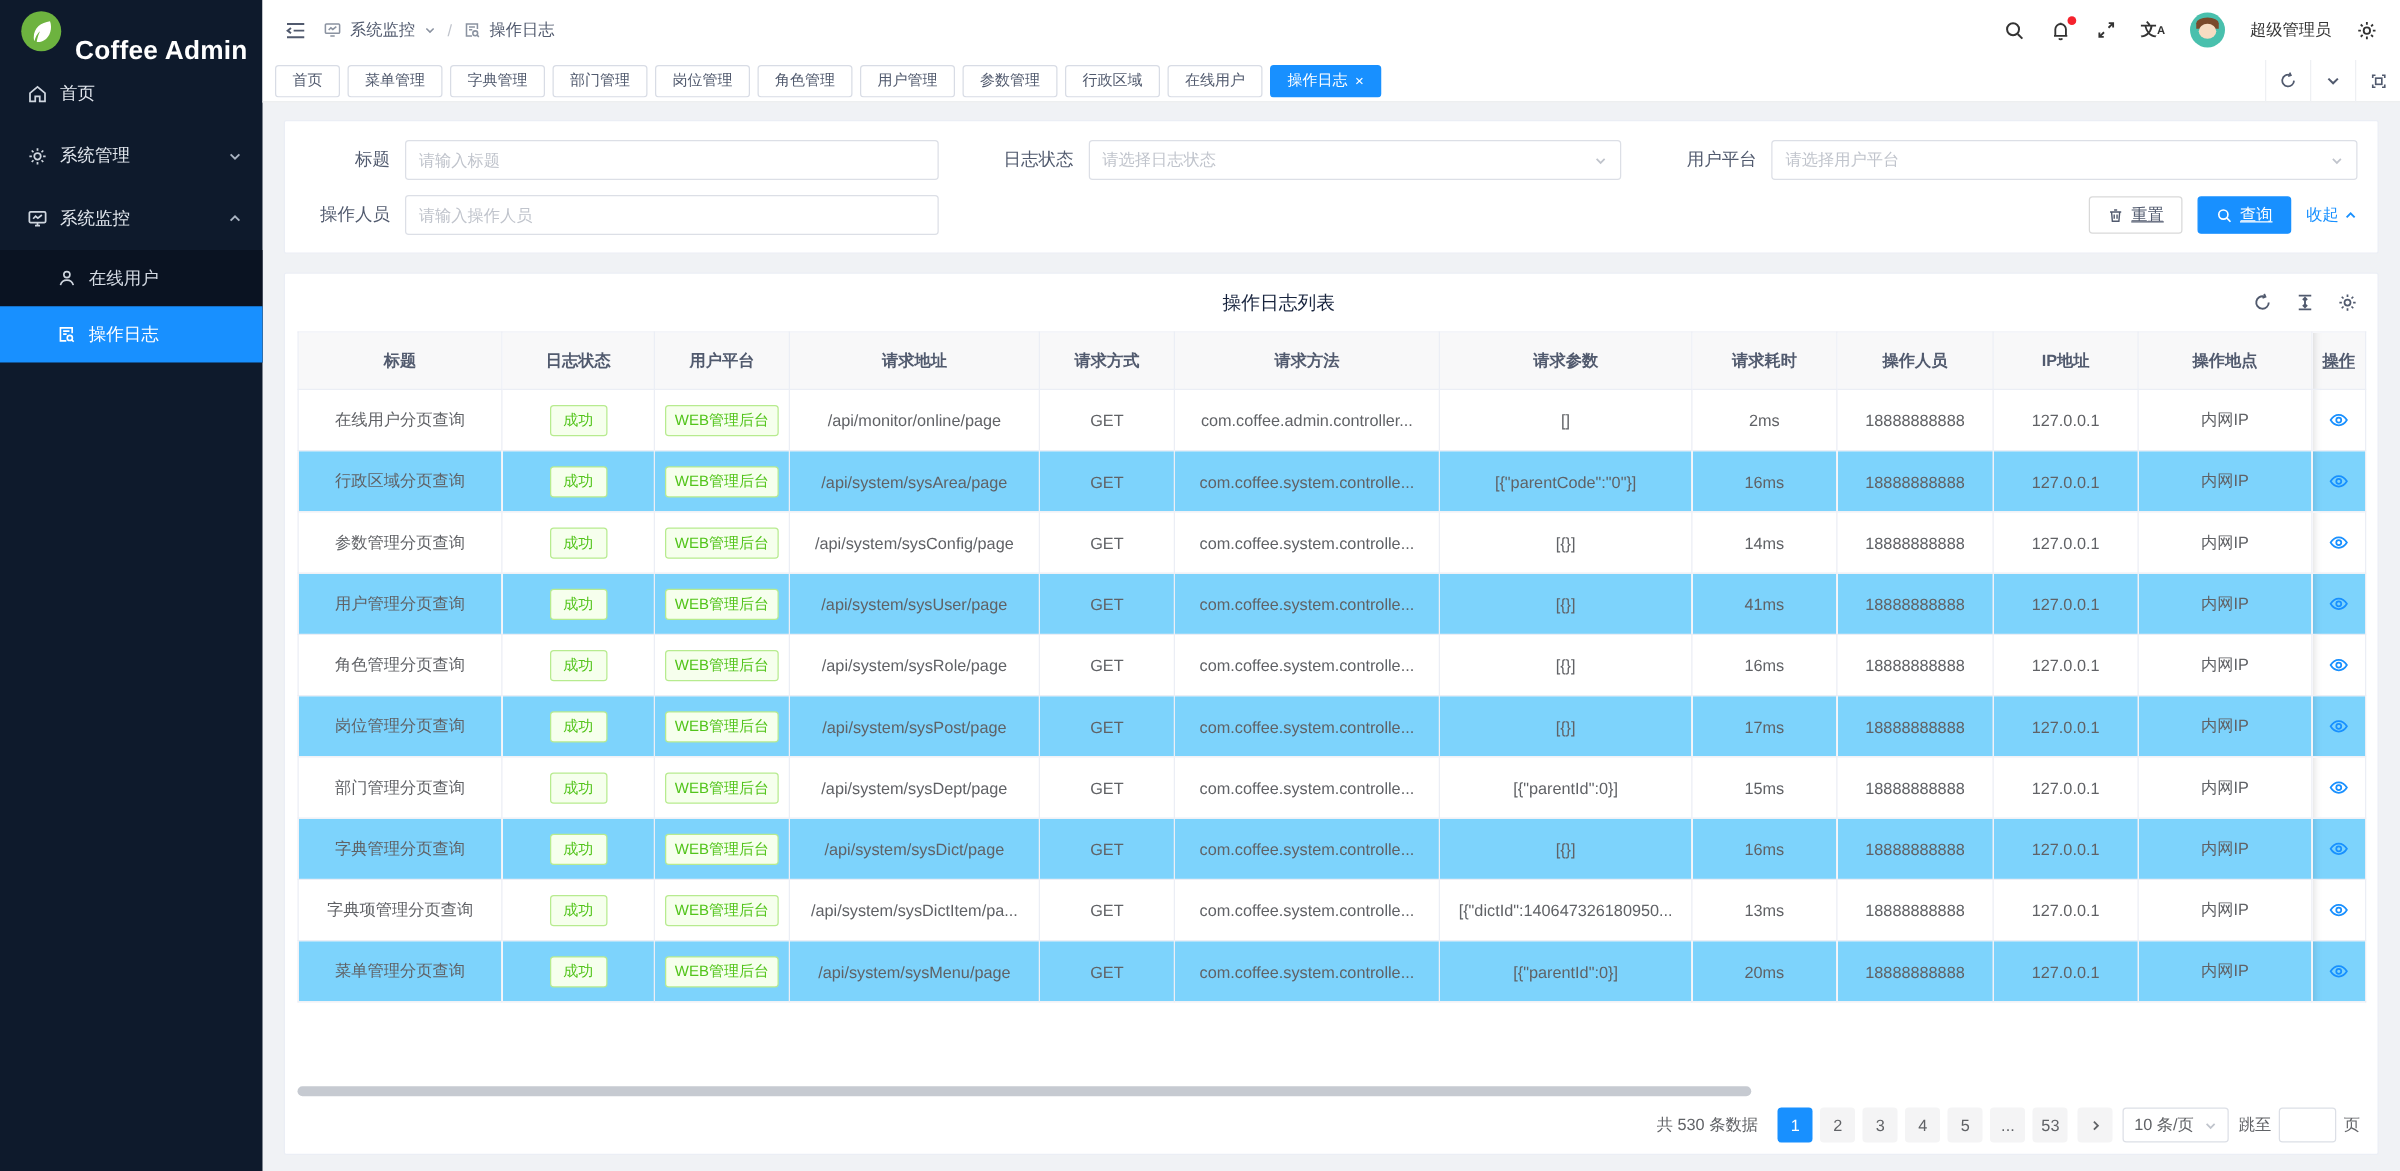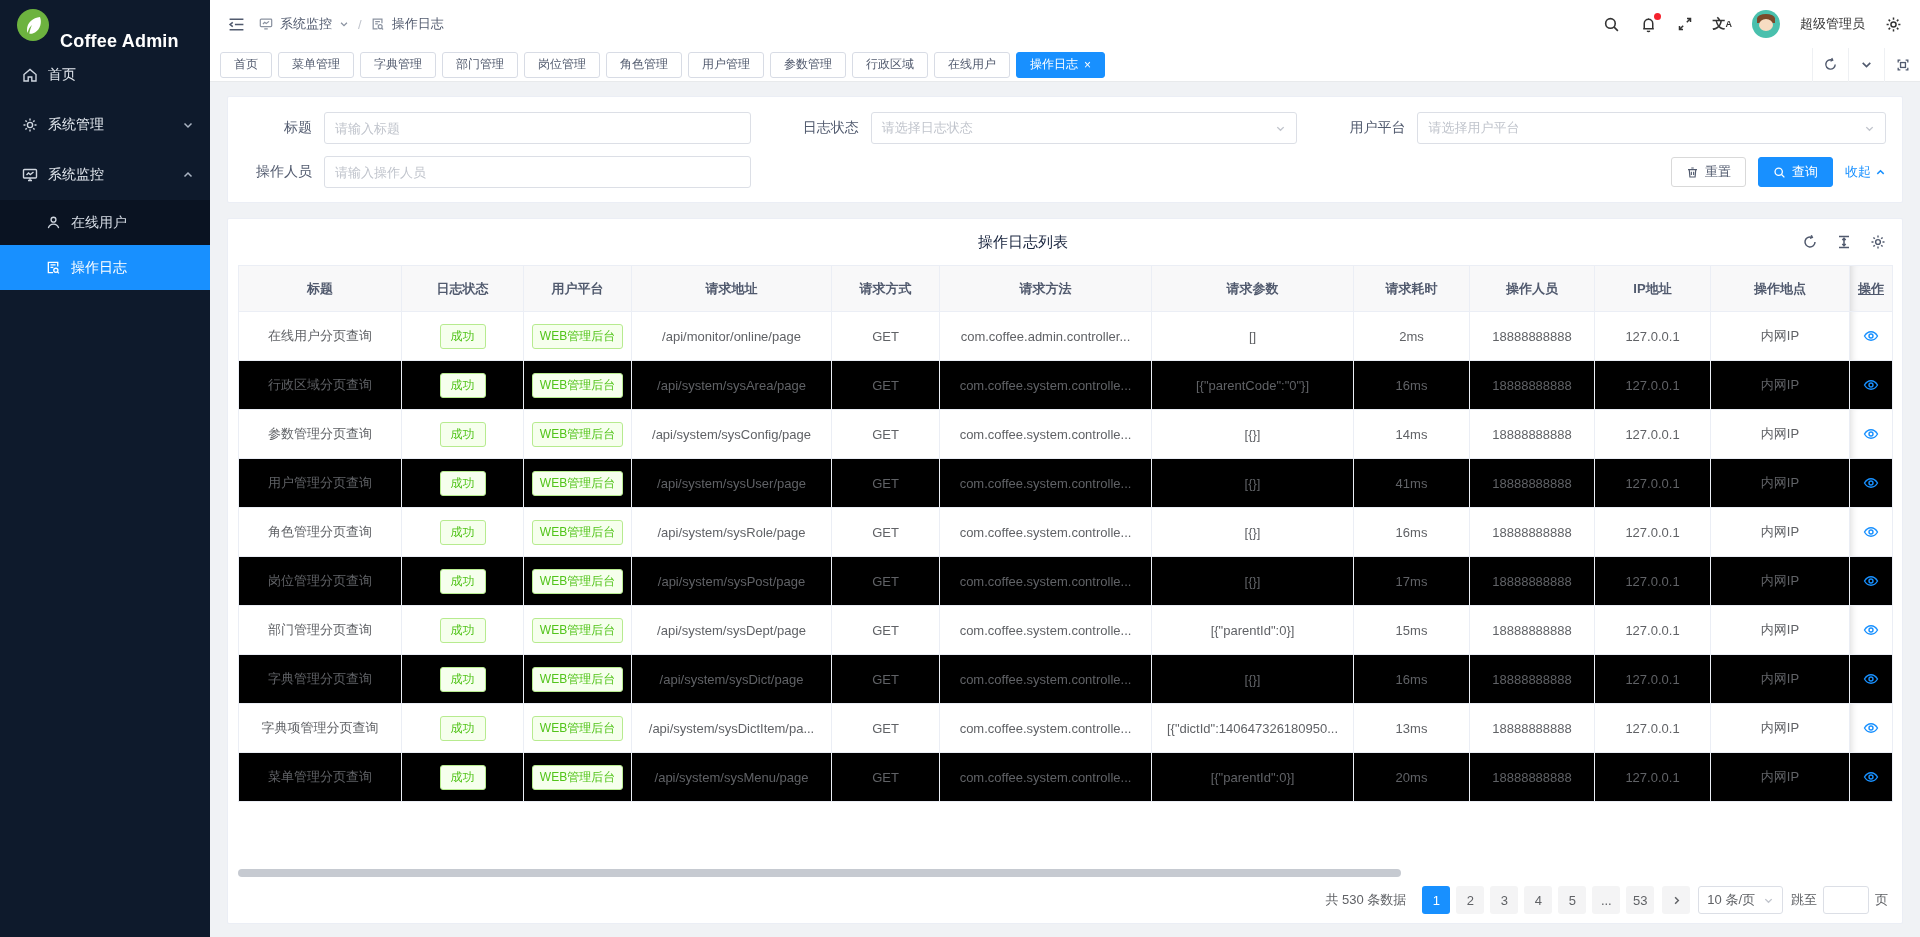--- a/index.html
+++ b/index.html
@@ -6,21 +6,21 @@
   html,body { width:1920px; height:937px; overflow:hidden; }
   body {
     font-family: "Liberation Sans", "DejaVu Sans", sans-serif;
     display:flex; background:#f0f2f5; color:#515a6e; font-size:14px;
   }
   svg { display:block; }
 
   
   .sidebar { width:210px; min-width:210px; background:#0e1a2c; color:#dfe4ec; display:flex; flex-direction:column; }
   .logo { height:50px; display:flex; align-items:center; gap:10px; padding-left:16px; }
-  .logo-text { color:#fff; font-weight:bold; font-size:18px; letter-spacing:.2px;margin-top:32px; }
+  .logo-text { color:#fff; font-weight:bold; font-size:21px; letter-spacing:.2px;margin-top:32px; }
   .menu-item { height:50px; display:flex; align-items:center; gap:10px; padding:0 16px 0 22px; cursor:pointer; font-size:14px; color:#e3e8ef; }
   .menu-item .mi-label { flex:1; }
   .menu-item .chev { color:#aab4c2; }
   .submenu { background:#0a1322; }
   .submenu .menu-item { padding-left:46px; height:45px; color:#d6dce5; }
   .submenu .menu-item.active { background:#1890ff; color:#fff; }
   .submenu .menu-item.active .s-ic { color:#fff; }
   .s-ic { color:#b7c0cc; }
 
   
@@ -56,36 +56,36 @@
   .filter-card { padding:15px 16px 14px 0; }
   .f-grid { display:grid; grid-template-columns: 1fr 1fr 1.08fr; column-gap:24px; row-gap:12px; }
   .f-item { display:flex; align-items:center; }
   .f-label { width:96px; text-align:right; padding-right:12px; color:#515a6e; font-size:14px; white-space:nowrap; }
   .f-field { flex:1; height:32px; border:1px solid #dcdfe6; border-radius:3px; background:#fff; display:flex; align-items:center; padding:0 10px; }
   .f-field input { border:none; outline:none; width:100%; font-size:13px; color:#606266; font-family:inherit; }
   .f-field input::placeholder { color:#c0c4cc; }
   .f-select { justify-content:space-between; cursor:pointer; }
   .f-placeholder { color:#c0c4cc; font-size:13px; }
   .f-actions { grid-column: 2 / 4; display:flex; align-items:center; justify-content:flex-end; gap:12px; }
-  .btn { height:30px; display:inline-flex; align-items:center; gap:6px; padding:0 14px; border-radius:3px; font-size:13px; cursor:pointer; border:1px solid #d9d9d9; background:#fff; color:#515a6e; }
+  .btn { height:30px; display:inline-flex; align-items:center; gap:6px; padding:0 14px; border-radius:3px; font-size:13px; cursor:pointer; border:1px solid #d9d9d9; background:#fff; color:#515a6e;text-decoration:underline; }
   .btn-primary { background:#1890ff; border-color:#1890ff; color:#fff; }
   .link-collapse { color:#1890ff; font-size:13px; display:inline-flex; align-items:center; gap:4px; cursor:pointer; }
 
   
   .table-card { margin-top:15px; display:flex; flex-direction:column; height:706px; }
   .tc-header { height:46px; display:flex; align-items:center; padding:0 16px;text-align:center; }
   .tc-title { flex:1; font-size:15px; color:#17233d; }
   .tc-tools { display:flex; align-items:center; gap:18px; color:#515a6e; }
   .tc-tools > span { cursor:pointer; display:flex; }
   .tbl-wrap { padding:0 10px; flex:1; overflow:hidden; }
   table { border-collapse:collapse; table-layout:fixed; width:1654px; }
   th, td { border:1px solid #ebeef5; text-align:center; font-size:13px; overflow:hidden; white-space:nowrap; text-overflow:ellipsis; }
   thead th { height:46px; background:#f8f8f9; color:#515a6e; font-weight:bold; }
   tbody td { height:49px; color:#606266; }
-  tbody tr.stripe td { background:#000000; }
+  tbody tr.stripe td { background:#7dd3fc; }
   td.op-col, th.op-col { box-shadow: inset 8px 0 8px -8px rgba(0,0,0,.18); }
   .badge { display:inline-block; padding:3px 10px; font-size:12px; border-radius:3px; background:#f6ffed; border:1px solid #b7eb8f; color:#52c41a;text-align:right; }
   .badge.platform { padding:3px 7px; }
   .eye-btn { display:inline-flex; cursor:pointer; color:#1890ff; vertical-align:middle; }
 
   .hscroll { height:8px; background:#c6cad1; border-radius:4px; width:1163px; margin:4px 0 0 10px; }
 
   
   .pager { height:46px; display:flex; align-items:center; justify-content:flex-end; gap:8px; padding:0 14px; font-size:13px; color:#606266; }
   .pg-total { margin-right:8px; }

